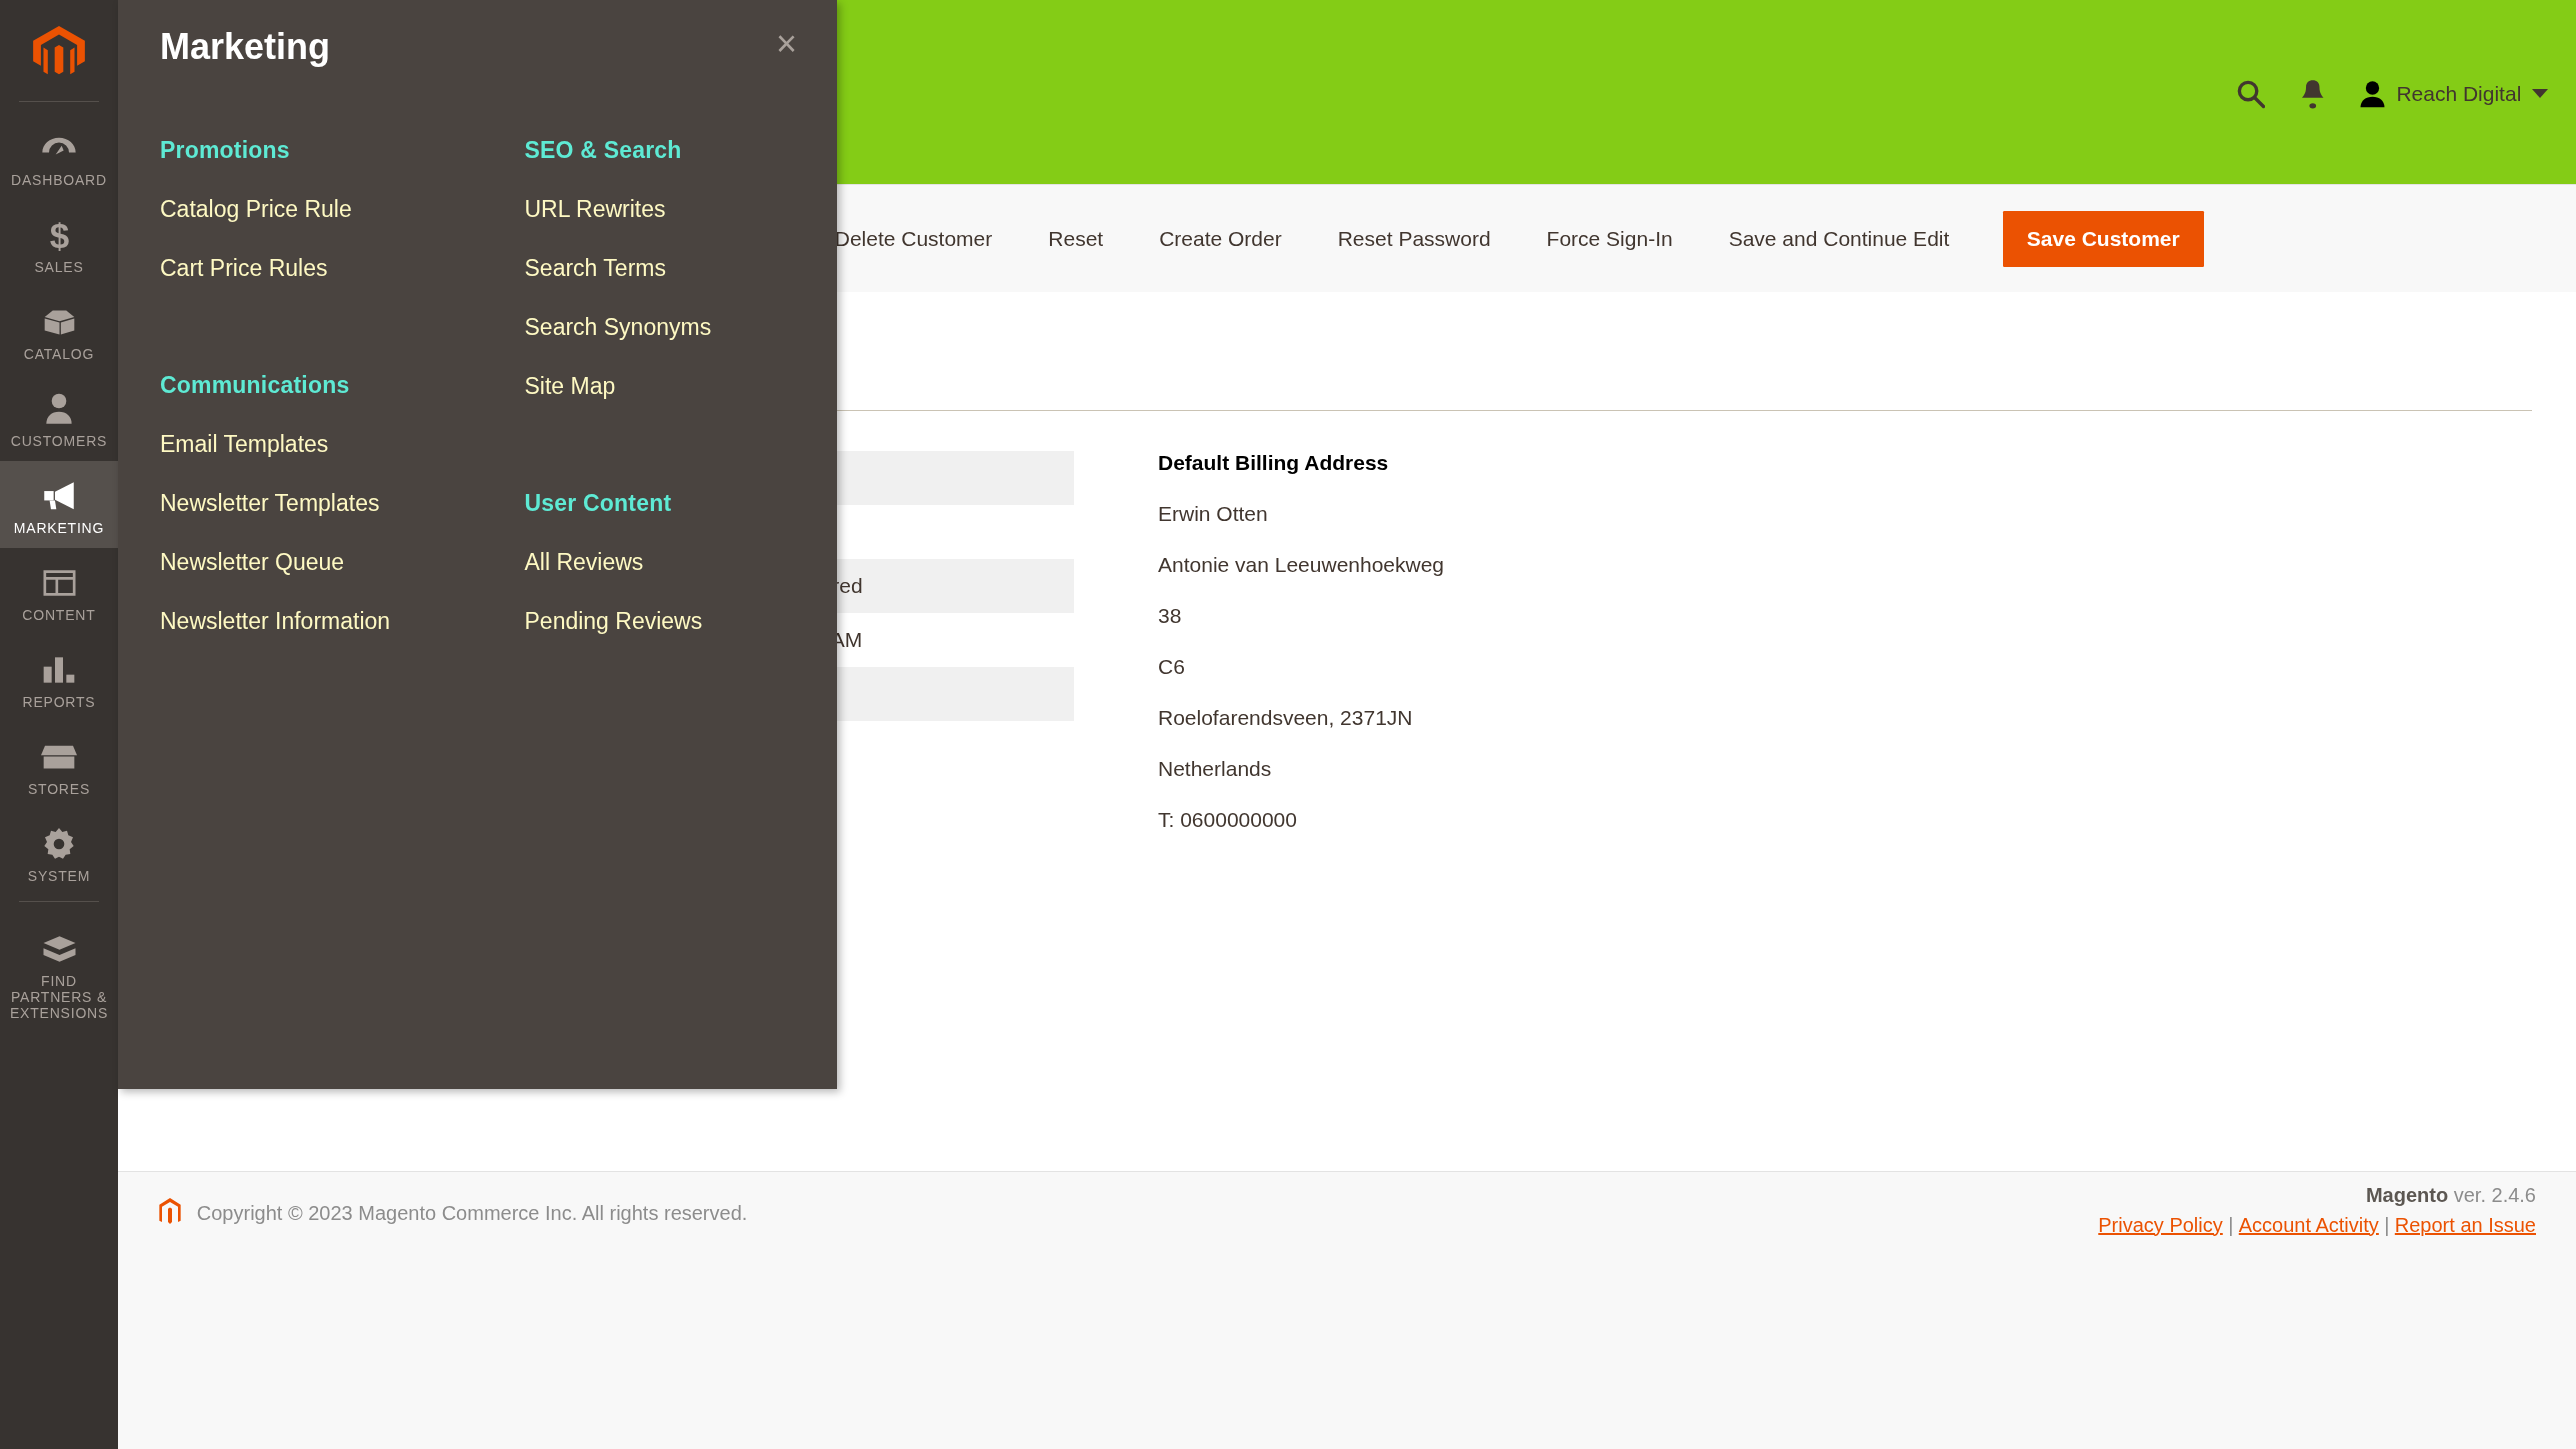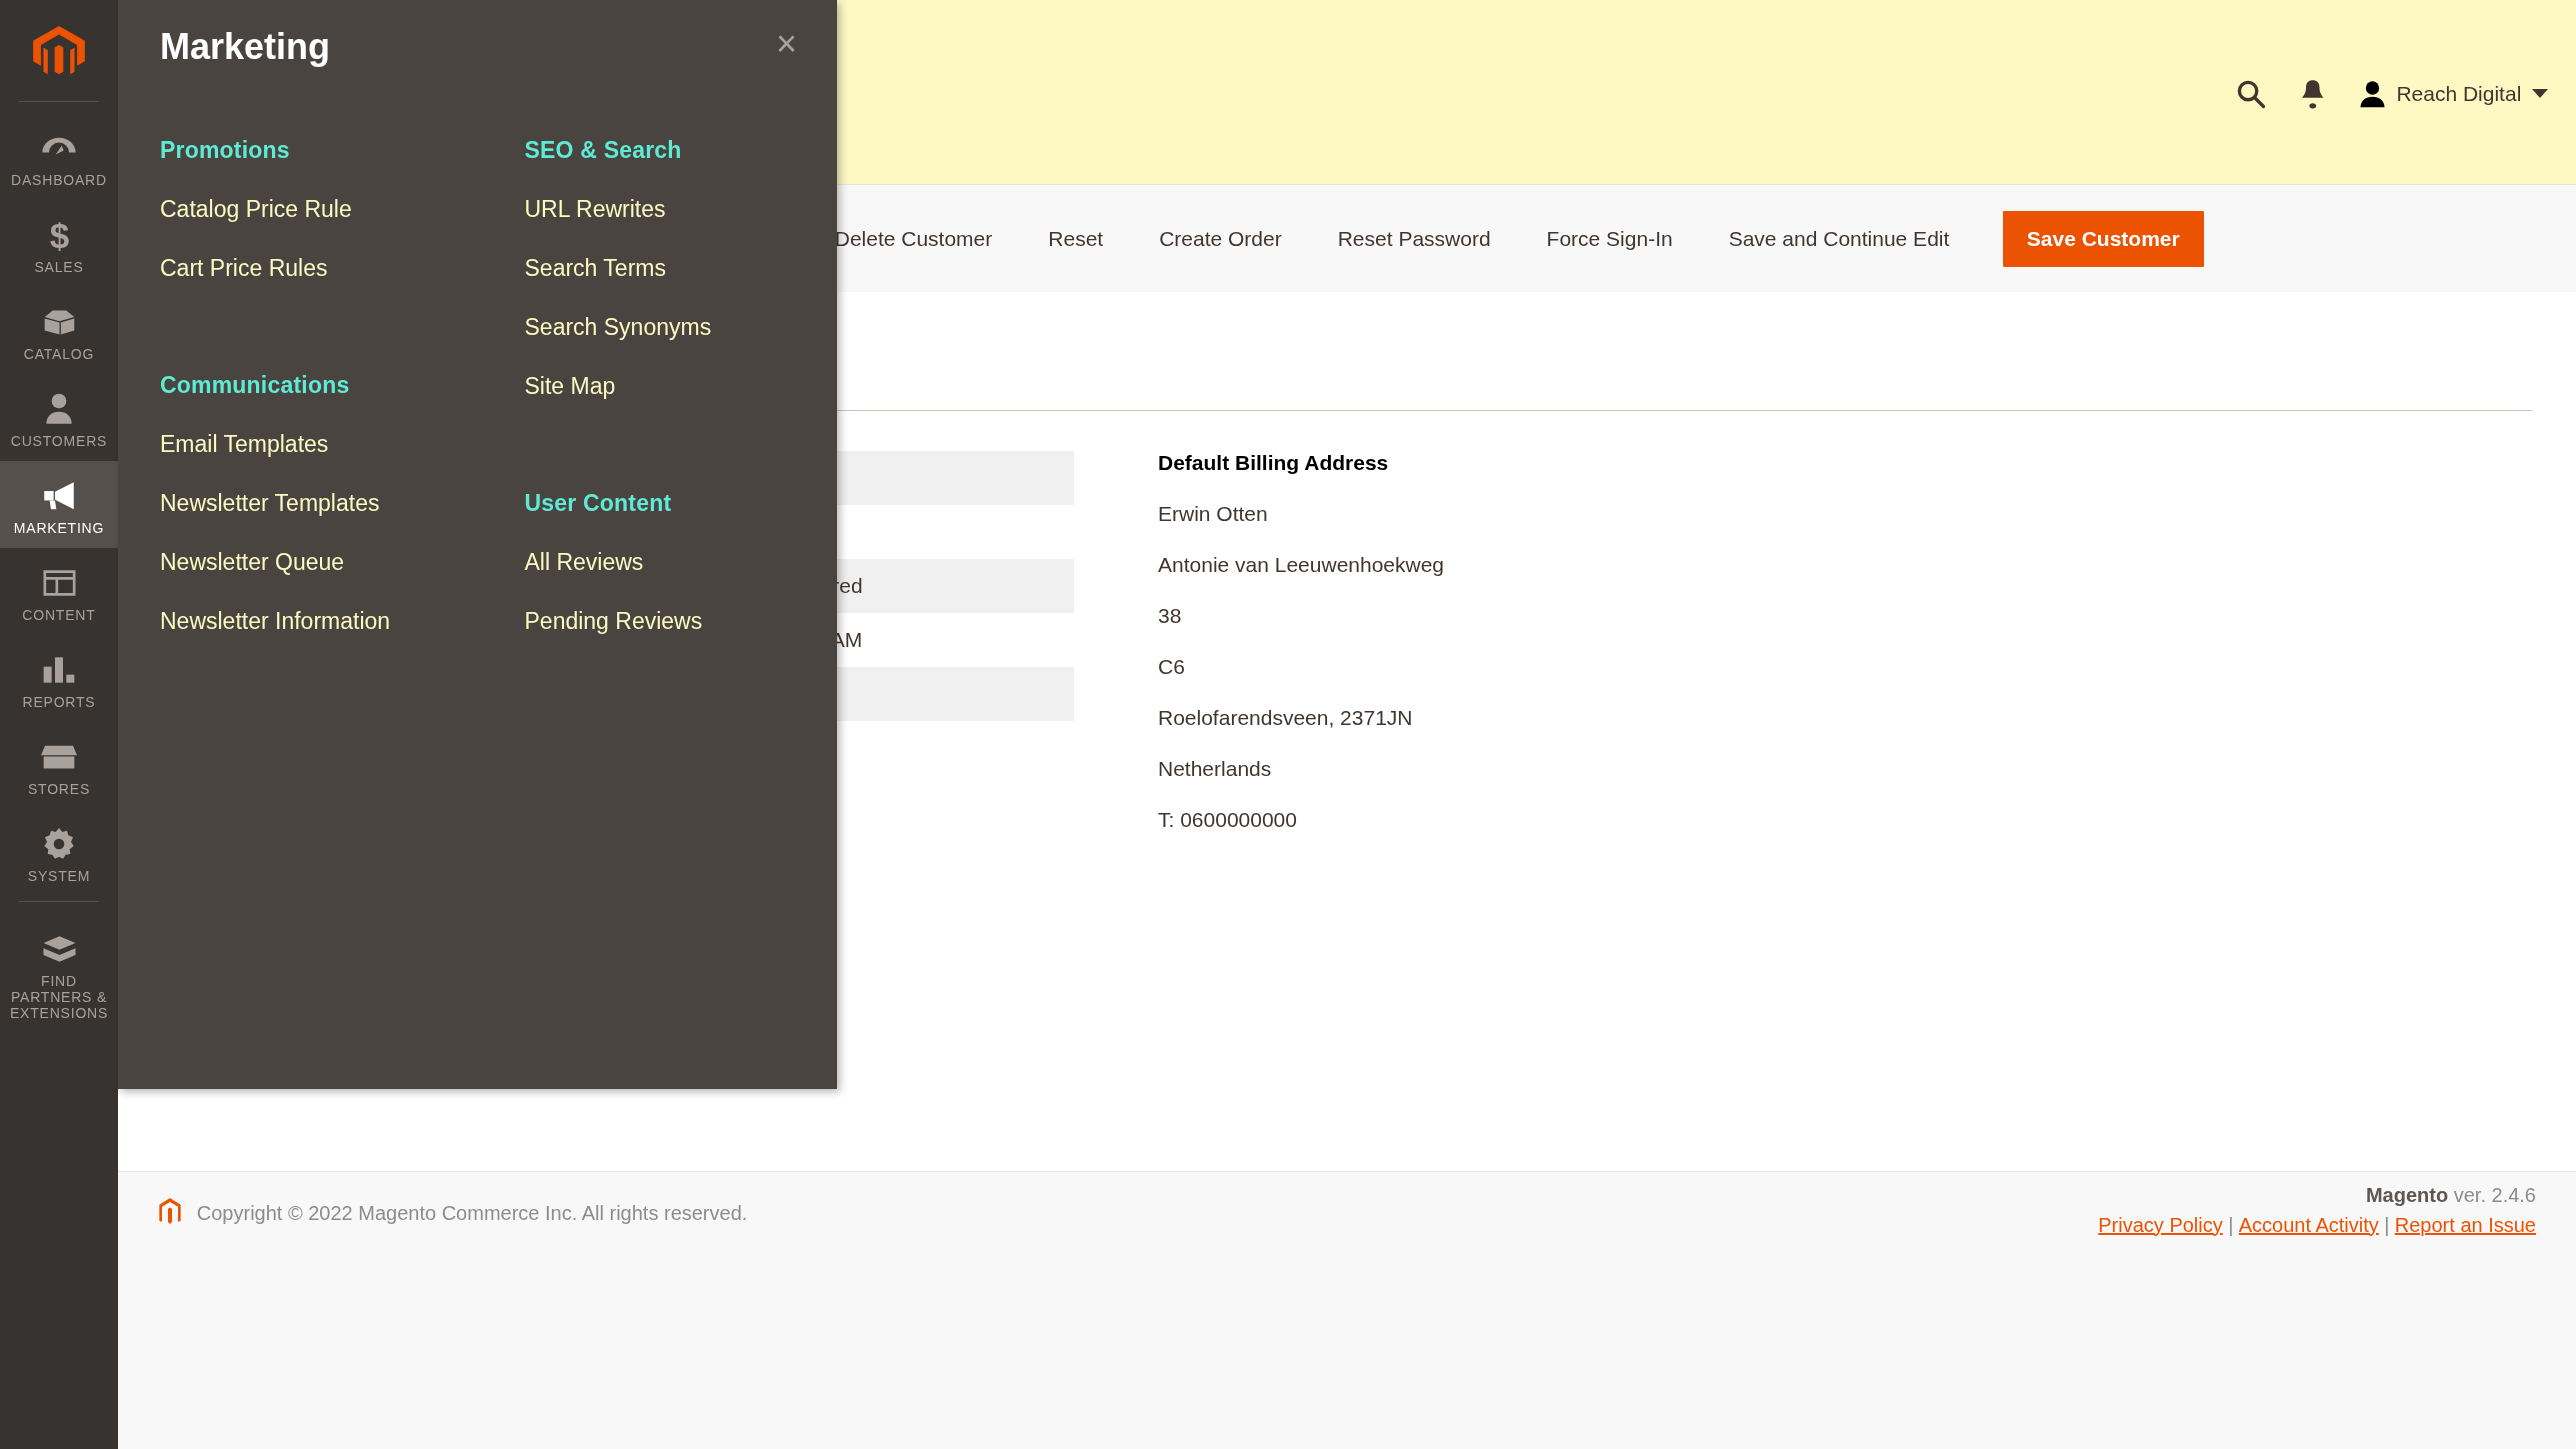--- a/index.html
+++ b/index.html
@@ -31,21 +31,21 @@
   .rail-ico { height: 40px; display: flex; align-items: center; justify-content: center; }
   .rail-ico svg { fill: #a9a19b; }
   .rail-label {
     font-size: 14px; letter-spacing: 0.8px; margin-top: 4px;
     color: #a9a19b; line-height: 1.15;
   }
 
   
   #header {
     position: absolute; left: 118px; top: 0; right: 0; height: 185px;
-    background: #fef9c3; border-bottom: 0.7px solid #e3e3e3;
+    background: #84cc16; border-bottom: 0.7px solid #e3e3e3;
   }
   #header-actions {
     position: absolute; right: 28px; top: 79px;
     display: flex; align-items: center; gap: 0;
   }
   .hdr-btn { padding: 0 17.4px; cursor: pointer; display: flex; align-items: center; }
   .hdr-btn svg { fill: #41362f; }
   #user-menu {
     display: flex; align-items: center; gap: 10.7px; padding-left: 16px; cursor: pointer;
   }
@@ -347,21 +347,21 @@
 
     <div id="ghost-panel"></div>
   </main>
 
   <footer id="footer">
     <div id="footer-left">
       <svg width="24" height="29.5" viewBox="0 0 36 44">
         <path fill="#eb5202" d="M18 0 2 10v24l4 2V13l12-7 12 7v23l4-2V10z"></path>
         <path fill="#eb5202" d="M15 16v20l3 3 3-3V16l-3-2z"></path>
       </svg>
-      <span id="copyright">Copyright © 2022 Magento Commerce Inc. All rights reserved.</span>
+      <span id="copyright">Copyright © 2023 Magento Commerce Inc. All rights reserved.</span>
     </div>
     <div id="footer-right">
       <div id="version">
         <b>Magento</b><span> ver. 2.4.6</span>
       </div>
       <div id="footer-links">
         <a href="#">Privacy Policy</a><span class="sep">|</span><a href="#">Account Activity</a><span class="sep">|</span><a href="#">Report an Issue</a>
       </div>
     </div>
   </footer>

